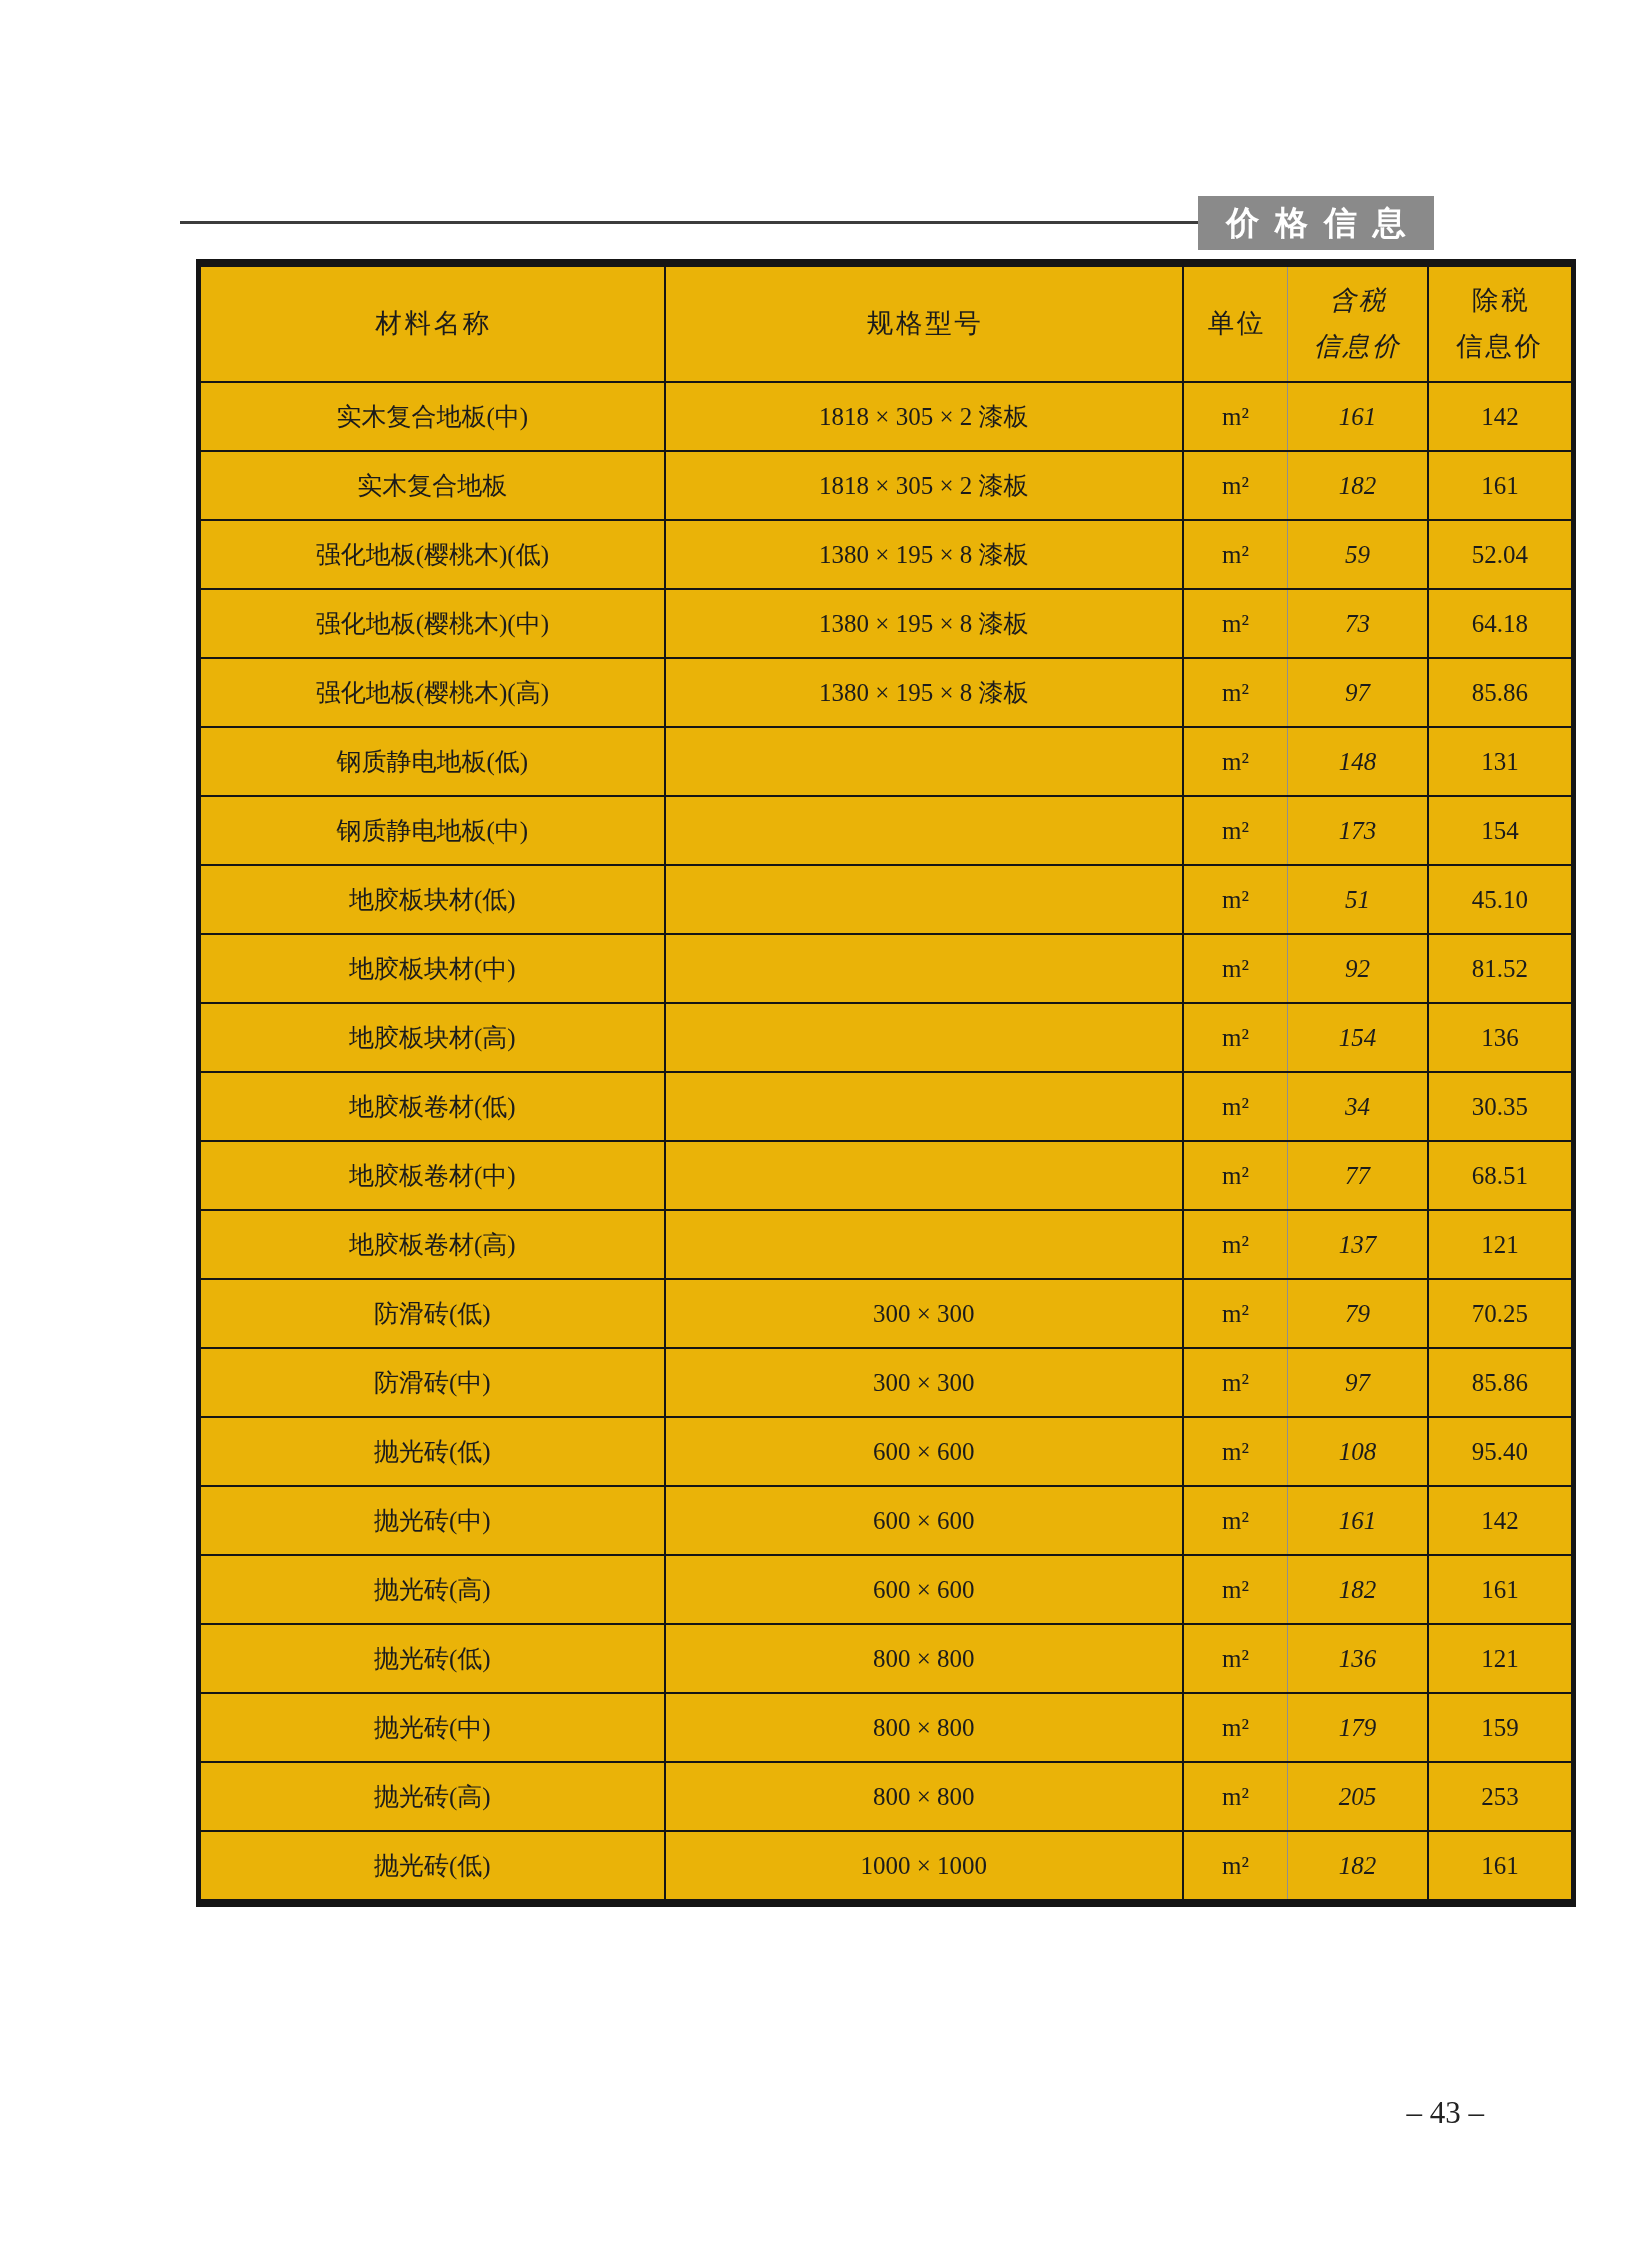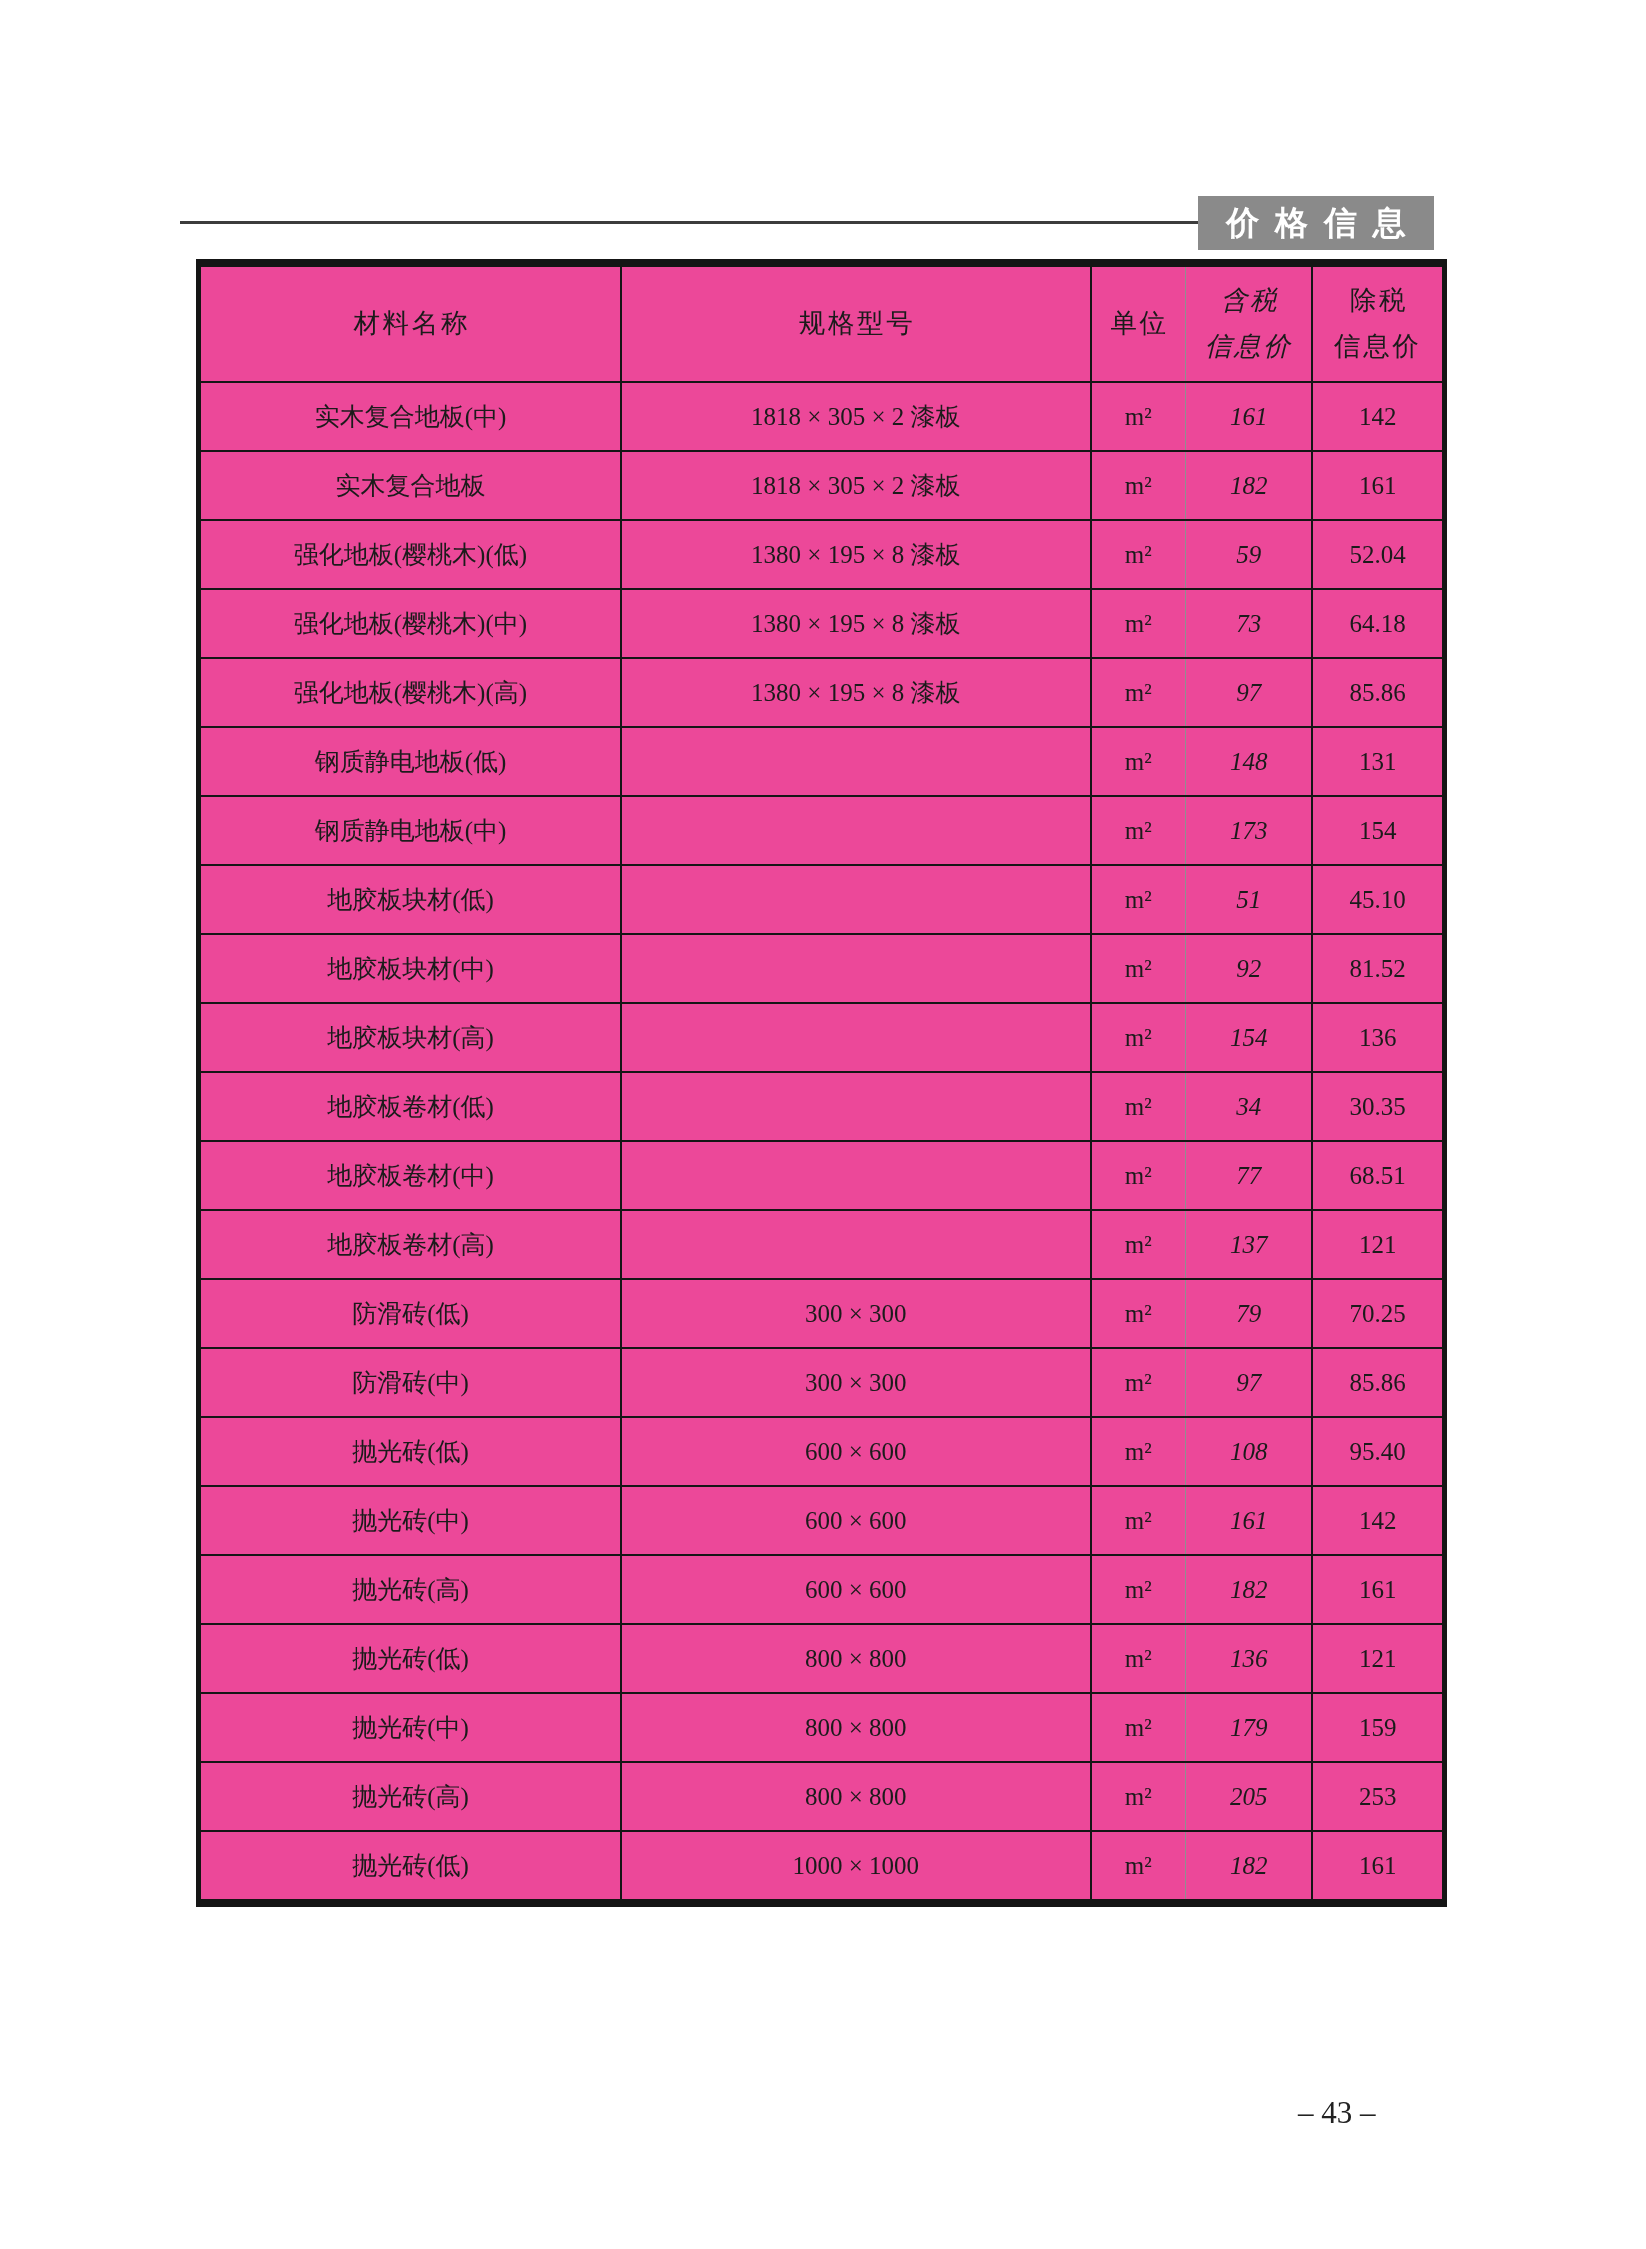--- a/index.html
+++ b/index.html
@@ -34,24 +34,24 @@
     display: flex;
     align-items: center;
     justify-content: center;
     letter-spacing: 0.48em;
     text-indent: 0.48em;
   }
   table.price-table {
     position: absolute;
     left: 196px;
     top: 259px;
-    width: 1251px;
+    width: 1380px;
     border-collapse: collapse;
     table-layout: fixed;
-    background: #ec4899;
+    background: #eab308;
   }
   table.price-table {
     border: 5.3px solid #151515;
     border-top-width: 8px;
     border-bottom-width: 8px;
   }
   .price-table th, .price-table td {
     border: 2px solid #151515;
     text-align: center;
     vertical-align: middle;
@@ -72,21 +72,21 @@
     font-size: 25px;
   }
   
   .price-table th:nth-child(3), .price-table td:nth-child(3) { border-right: 1.3px solid #8f8f8f; }
   .price-table th:nth-child(4), .price-table td:nth-child(4) { border-left: 1.3px solid #8f8f8f; font-style: italic; }
   .page-number {
     position: absolute;
     left: 1298px;
     top: 2095px;
     width: 186px;
-    text-align: left;
+    text-align: right;
     font-size: 31px;
     color: #222222;
   }
 </style>
 </head>
 <body>
 
 <div class="page">
 
   <div class="rule"></div>

